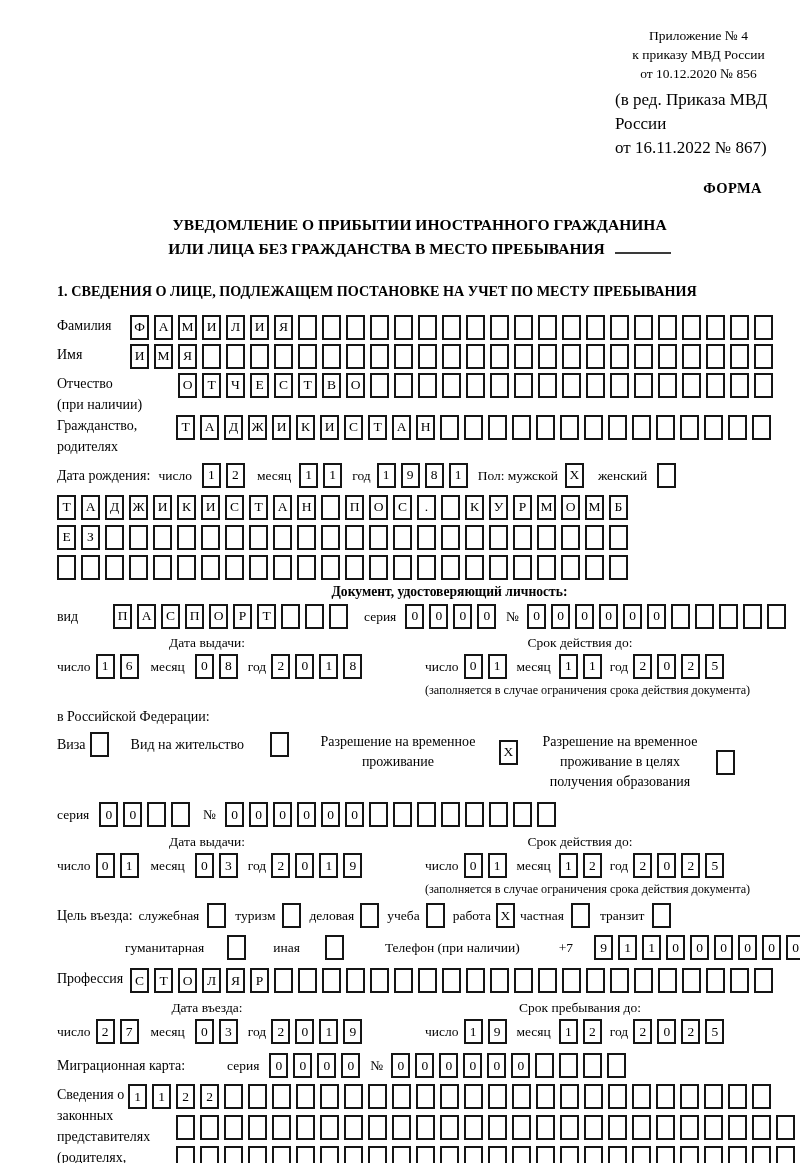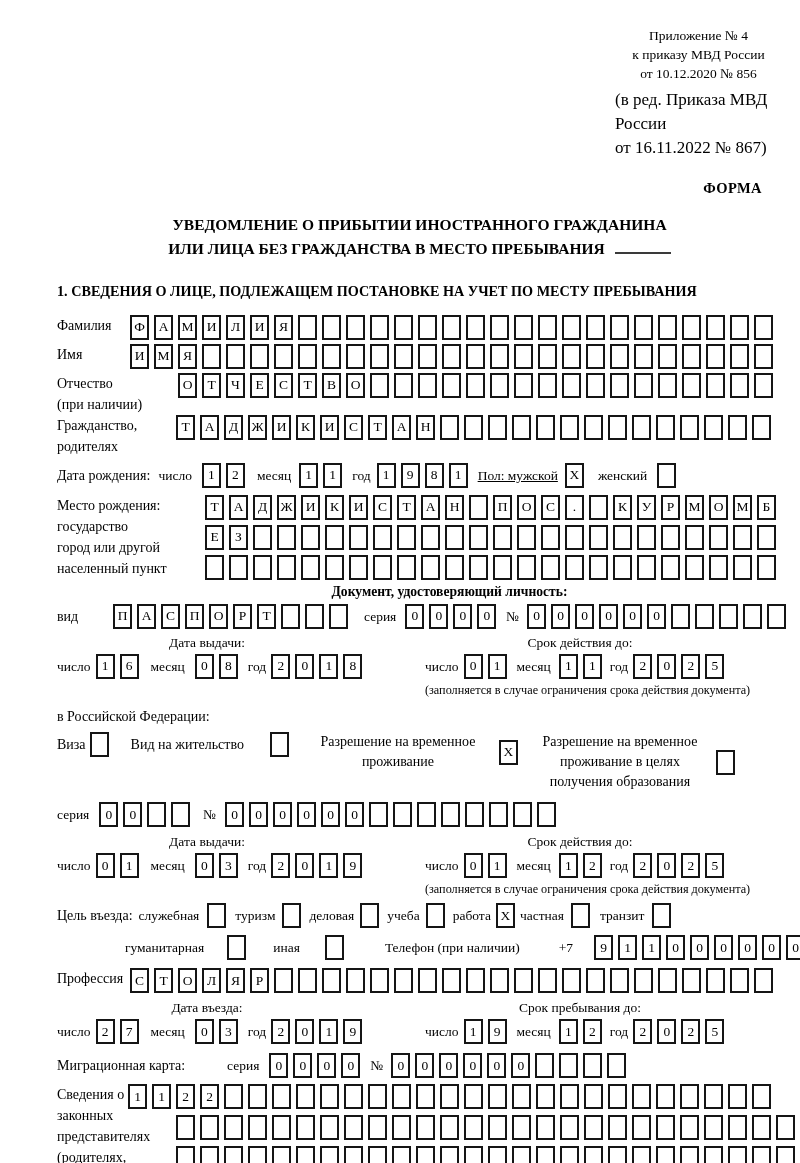--- a/index.html
+++ b/index.html
@@ -205,37 +205,31 @@
         <span class="cell">1</span>
         <span class="cell">1</span>
       </div>
     <span class="mini" style="margin:0 6px 0 10px;">год</span>
     <div class="cells">
         <span class="cell">1</span>
         <span class="cell">9</span>
         <span class="cell">8</span>
         <span class="cell">1</span>
       </div>
-    <span class="mini" style="margin:0 7px 0 10px;text-decoration:underline;">Пол: мужской</span>
+    <span class="mini" style="margin:0 7px 0 10px;">Пол: мужской</span>
     <div class="cells">
         <span class="cell">X</span>
       </div>
     <span class="mini" style="margin:0 10px 0 14px;">женский</span>
     <div class="cells">
         <span class="cell"></span>
       </div>
   </div>
 
   <div class="r" style="margin-bottom:4px;">
-    <div style="width:148px;flex:none;">
-      <div class="lbl">Место рождения:</div>
-      <div class="lbl">государство</div>
-      <div class="lbl">город или другой</div>
-      <div class="lbl">населенный пункт</div>
-    </div>
     <div class="stack">
       <div class="cells">
           <span class="cell">Т</span>
           <span class="cell">А</span>
           <span class="cell">Д</span>
           <span class="cell">Ж</span>
           <span class="cell">И</span>
           <span class="cell">К</span>
           <span class="cell">И</span>
           <span class="cell">С</span>

